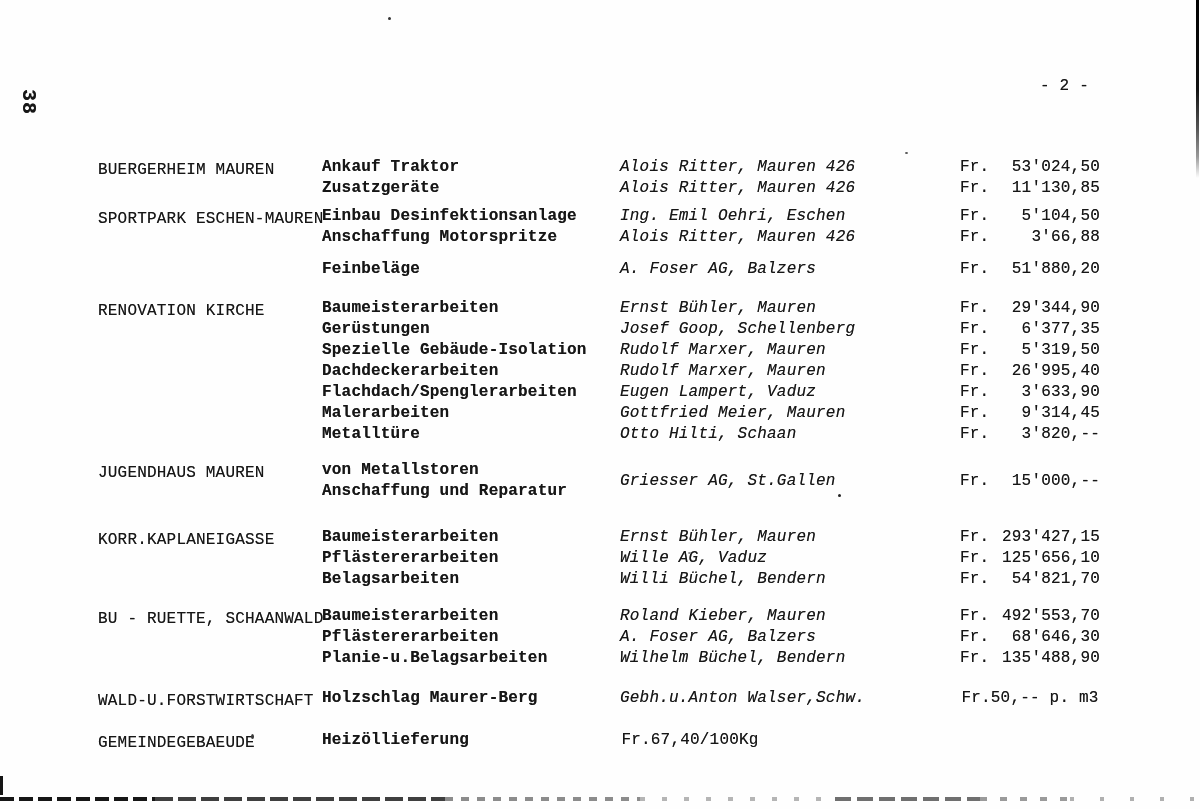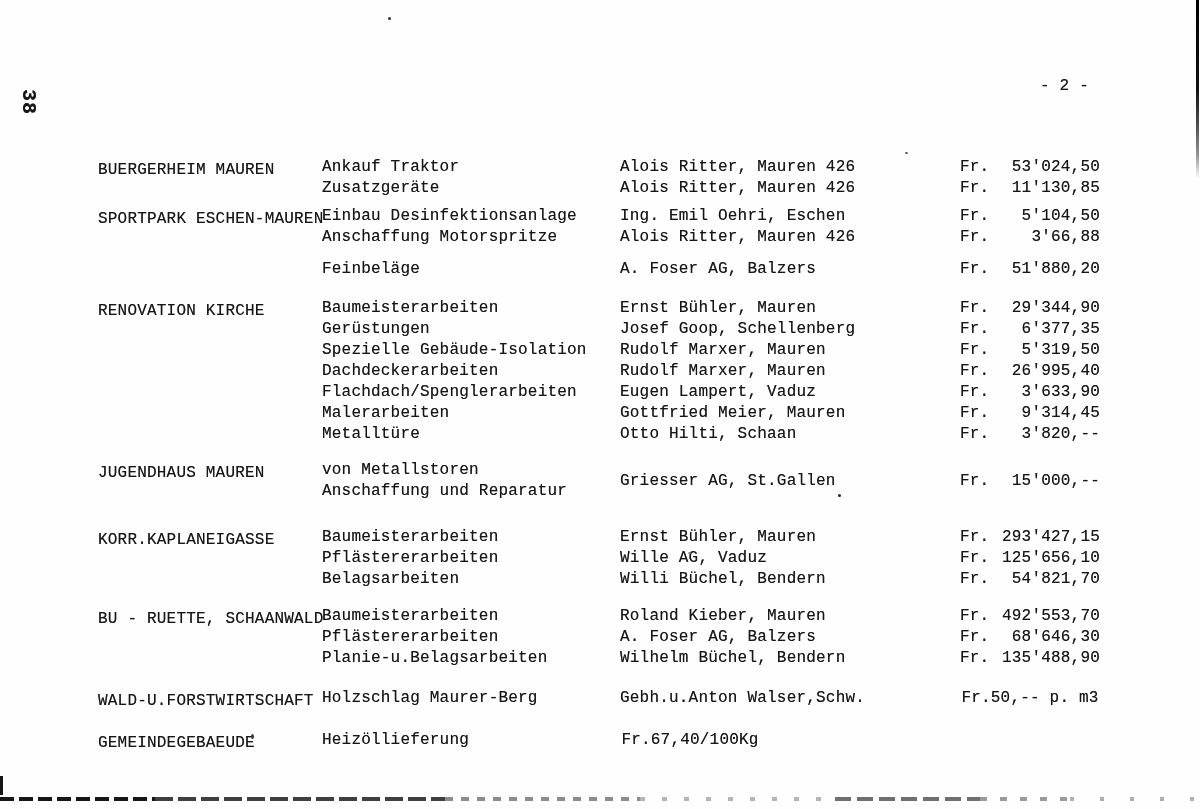--- a/index.html
+++ b/index.html
@@ -18,22 +18,22 @@
     display:flex;align-items:center;justify-content:center;
     transform:rotate(90deg);
     font-size:20px;font-weight:700;letter-spacing:1px;
   }
   .top-num{position:absolute;left:1040px;top:76px;white-space:pre;}
   #doc{position:absolute;left:0;top:0;width:1200px;height:809px;}
   .block{position:absolute;left:0;width:1200px;}
   .col-title{position:absolute;left:62px;top:3px;width:258px;margin-left:36px;}
   .rows{margin-left:322px;}
   .row{display:flex;align-items:center;}
-  .col-work{width:298px;}
-  .col-contractor{width:340px;}
+  .col-work{width:298px;font-weight:bold;}
+  .col-contractor{width:340px;font-style:italic;}
   .col-amount{width:140px;display:flex;justify-content:space-between;font-family:Liberation Mono, monospace;}
   .col-amount.full{justify-content:center;}
   .line{white-space:nowrap;}
   
   .edge-line-right{
     position:absolute;left:1196px;top:0;width:3px;height:178px;
     background:linear-gradient(to bottom,#000 0%,#111 50%,#555 72%,#999 88%,rgba(150,150,150,0) 100%);
   }
   .edge-mark-left{position:absolute;left:0;top:776px;width:3px;height:19px;background:#151515;}
   .bottom-band{position:absolute;left:0;top:797px;width:1200px;height:4px;}

